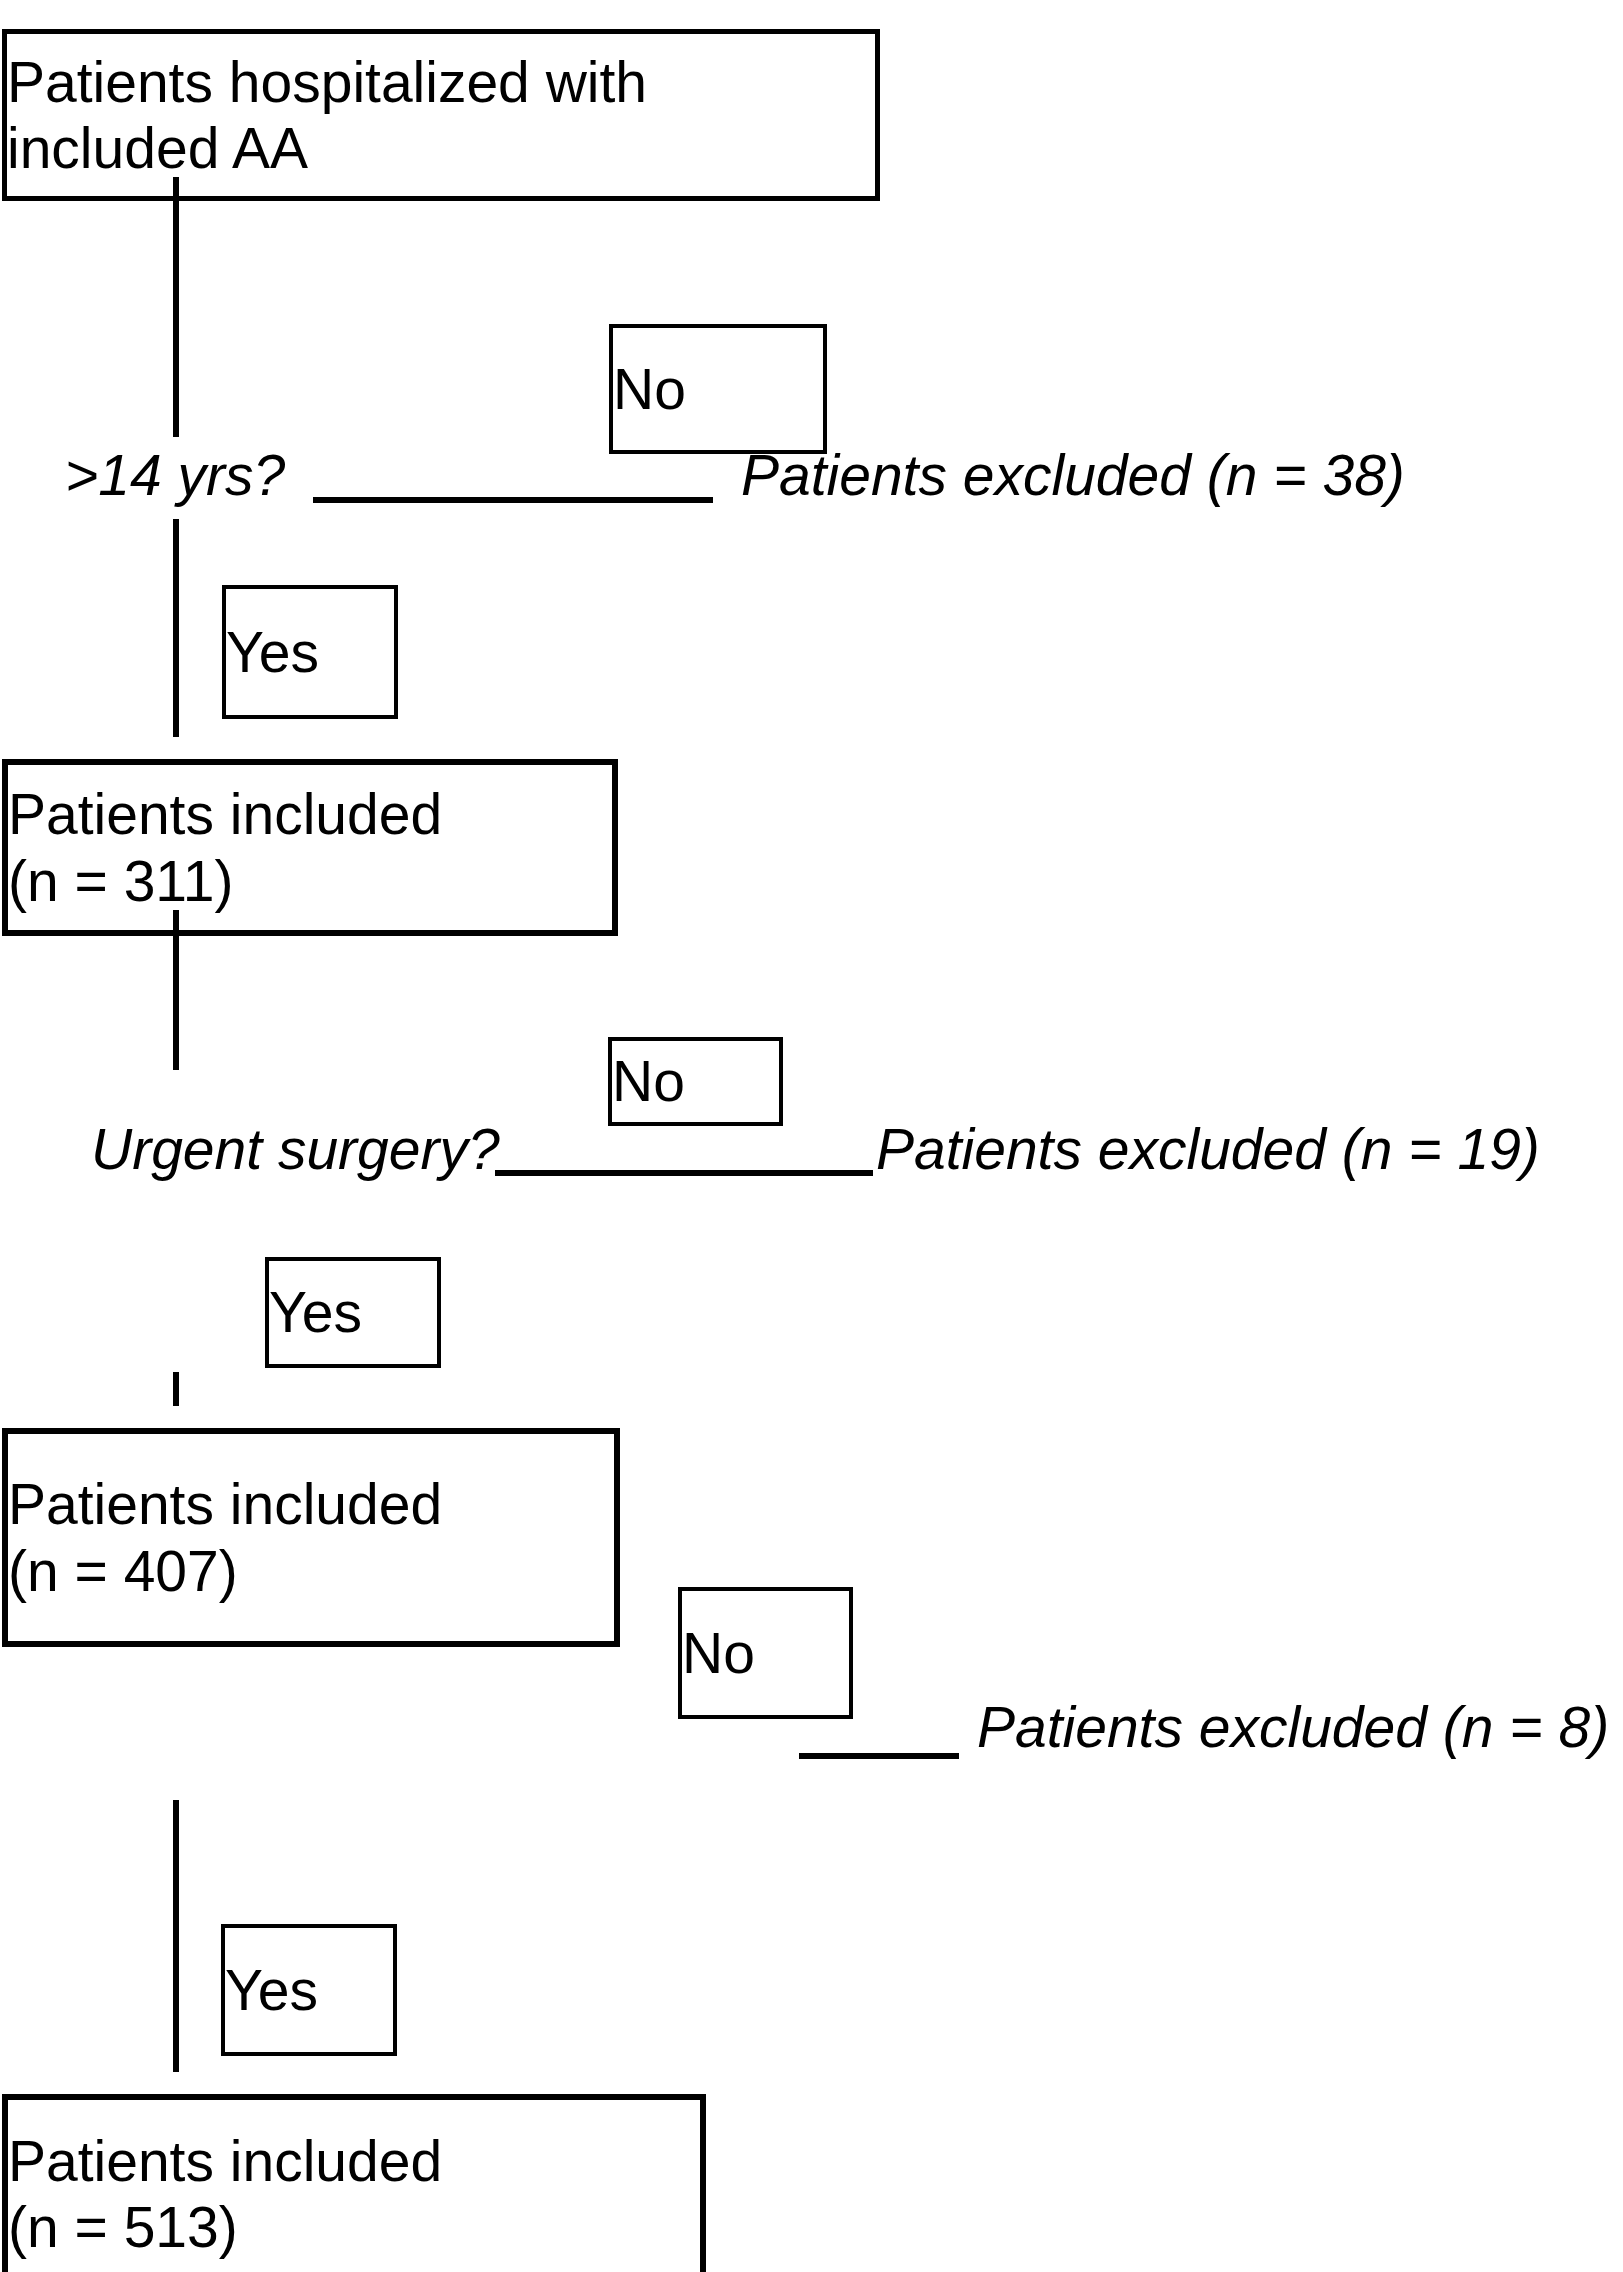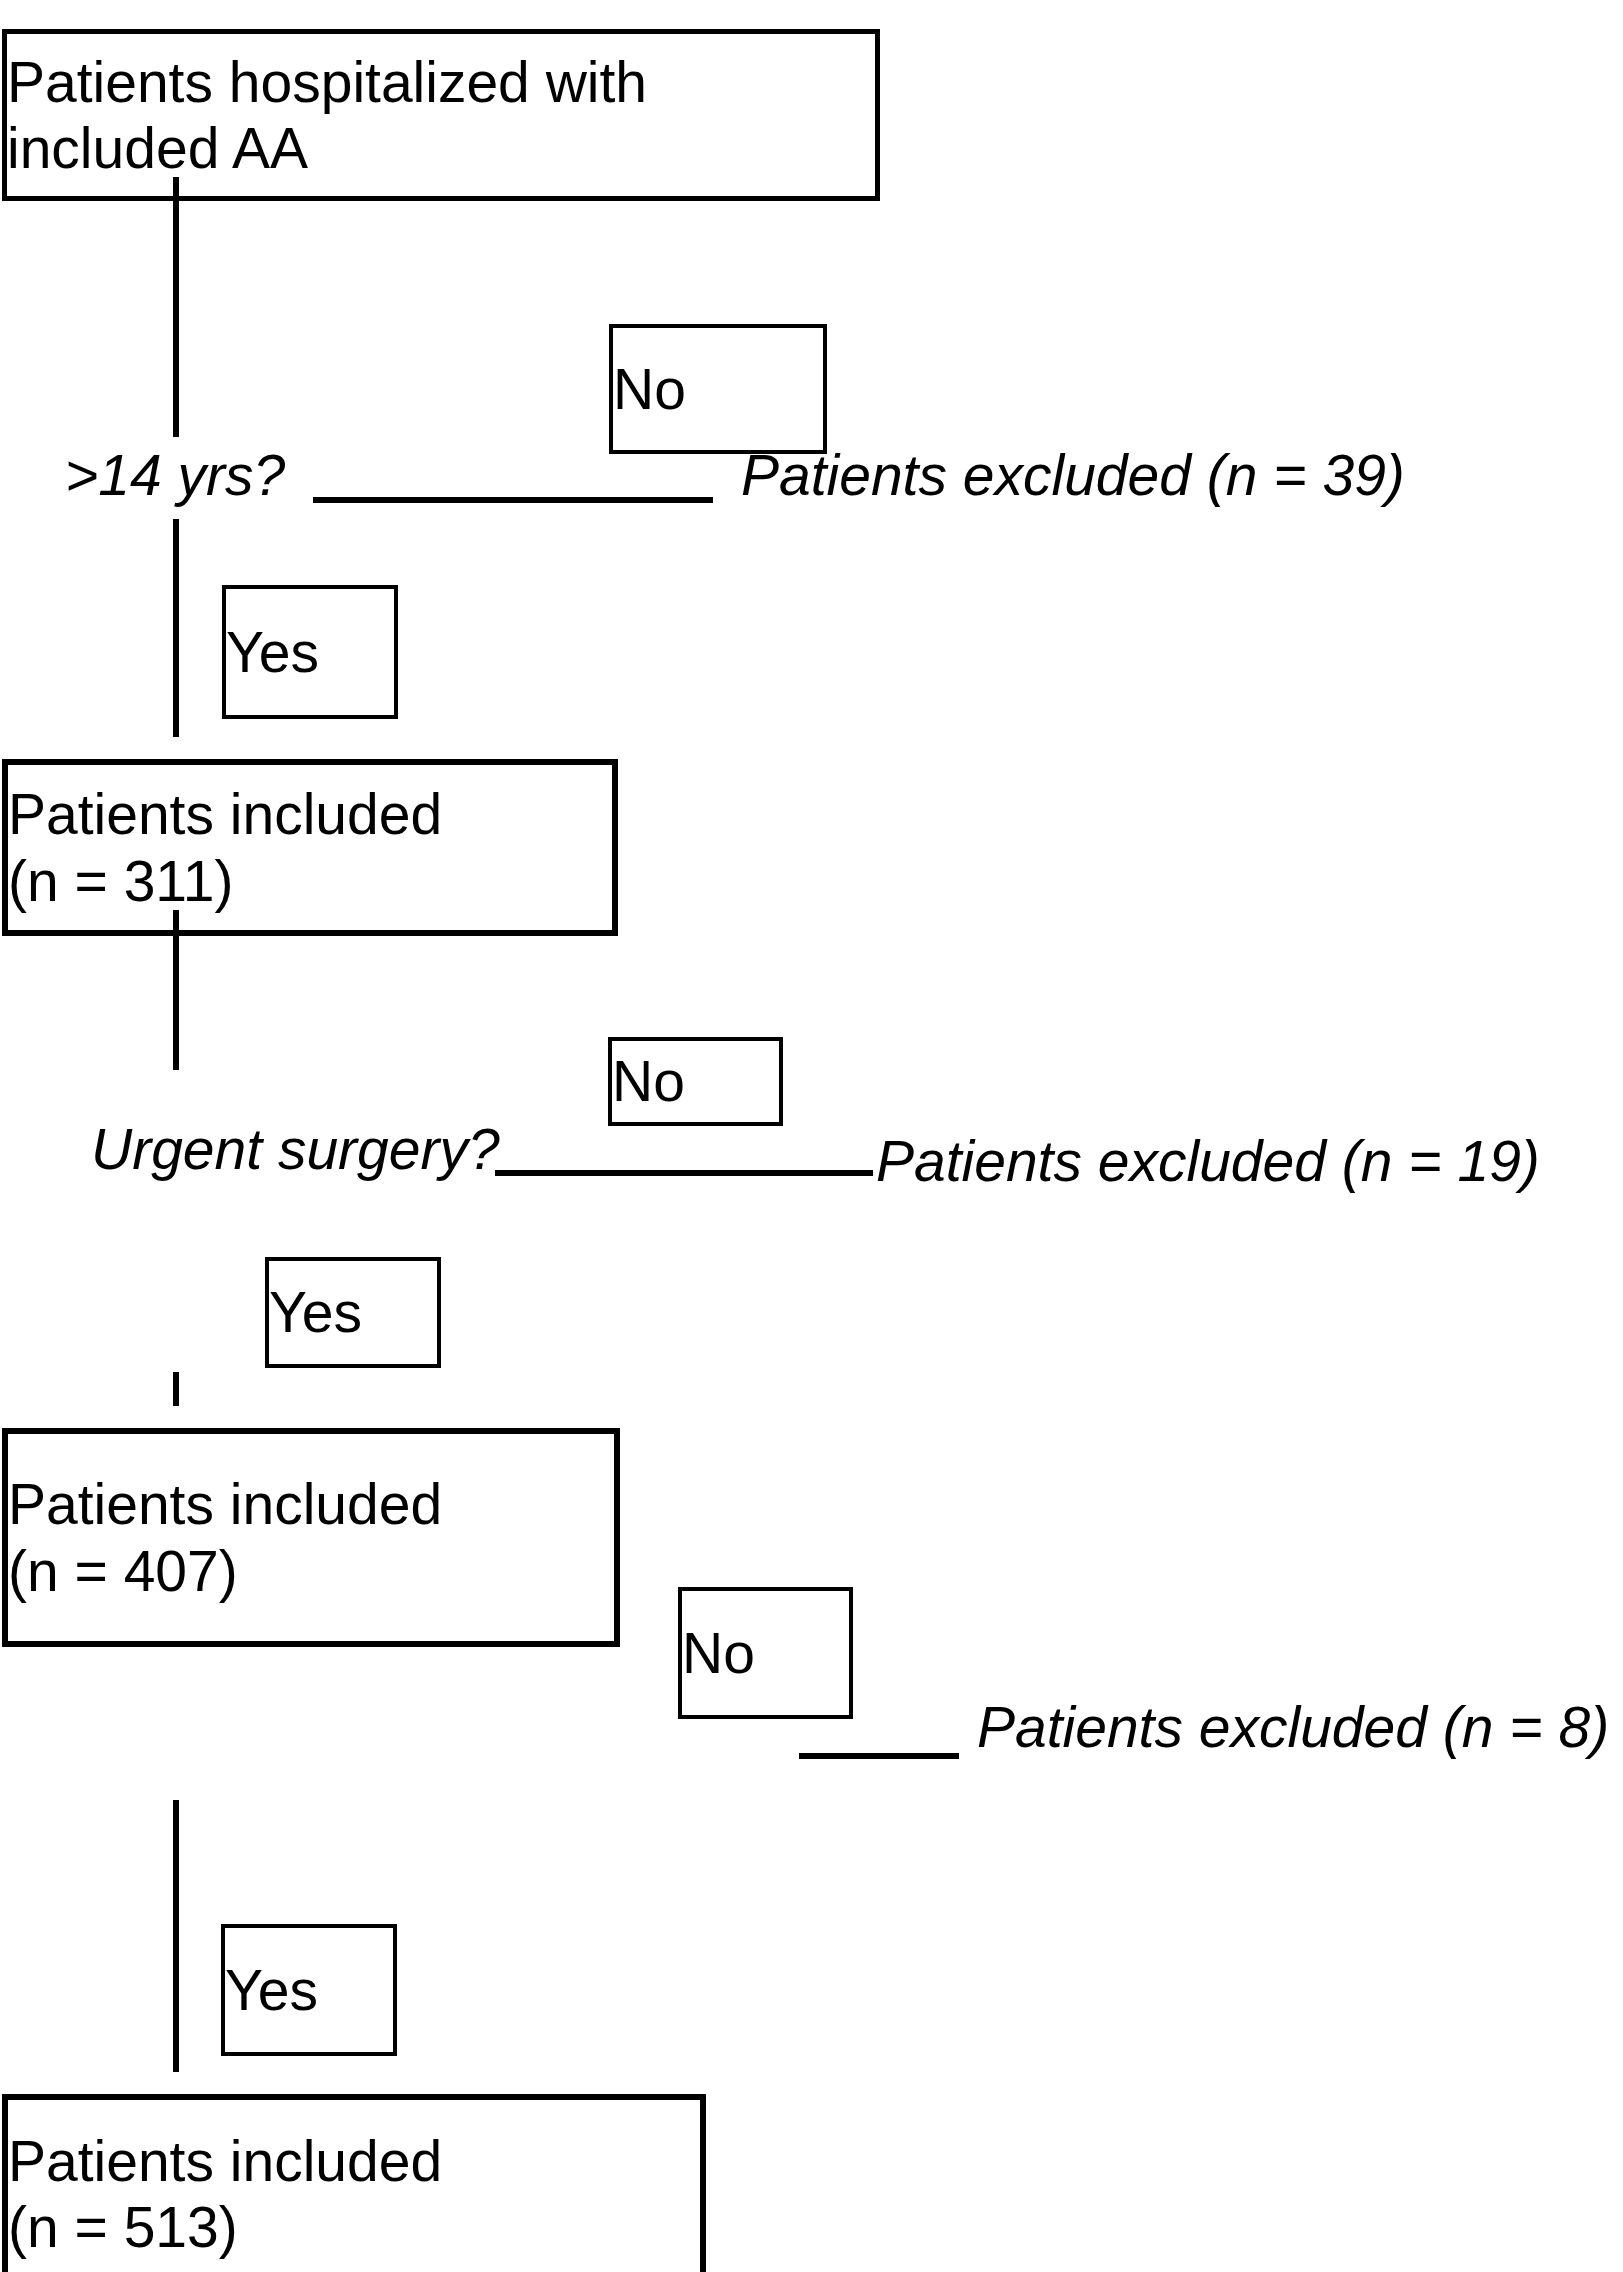--- a/index.html
+++ b/index.html
@@ -62,42 +62,42 @@
   </div>
 
   <div class="vline" style="left:173px; top:177px; height:260px;"></div>
 
   <div class="node small" style="left:609px; top:300px; width:218px; height:130px;">
     <div>No</div>
   </div>
 
   <div class="qtext" style="left:65px; top:447px;">&gt;14 yrs?</div>
   <div class="hline" style="left:313px; top:497px; width:400px;"></div>
-  <div class="qtext" style="left:741px; top:447px;">Patients excluded (n = 39)</div>
+  <div class="qtext" style="left:741px; top:447px;">Patients excluded (n = 38)</div>
 
   <div class="vline" style="left:173px; top:519px; height:218px;"></div>
 
   <div class="node small" style="left:222px; top:561px; width:176px; height:134px;">
     <div>Yes</div>
   </div>
 
   <div class="node main" style="left:2px; top:735px; width:616px; height:177px;">
     <div>Patients included</div>
     <div>(n = 311)</div>
   </div>
 
   <div class="vline" style="left:173px; top:910px; height:160px;"></div>
 
   <div class="node small" style="left:608px; top:1013px; width:175px; height:89px;">
     <div>No</div>
   </div>
 
   <div class="qtext" style="left:91px; top:1121px;">Urgent surgery?</div>
   <div class="hline" style="left:495px; top:1170px; width:378px;"></div>
-  <div class="qtext" style="left:876px; top:1121px;margin-top:12px;">Patients excluded (n = 19)</div>
+  <div class="qtext" style="left:876px; top:1121px;">Patients excluded (n = 19)</div>
 
   <div class="node small" style="left:265px; top:1233px; width:176px; height:111px;">
     <div>Yes</div>
   </div>
 
   <div class="vline" style="left:173px; top:1372px; height:34px;"></div>
 
   <div class="node main" style="left:2px; top:1404px; width:618px; height:219px;">
     <div>Patients included</div>
     <div>(n = 407)</div>

